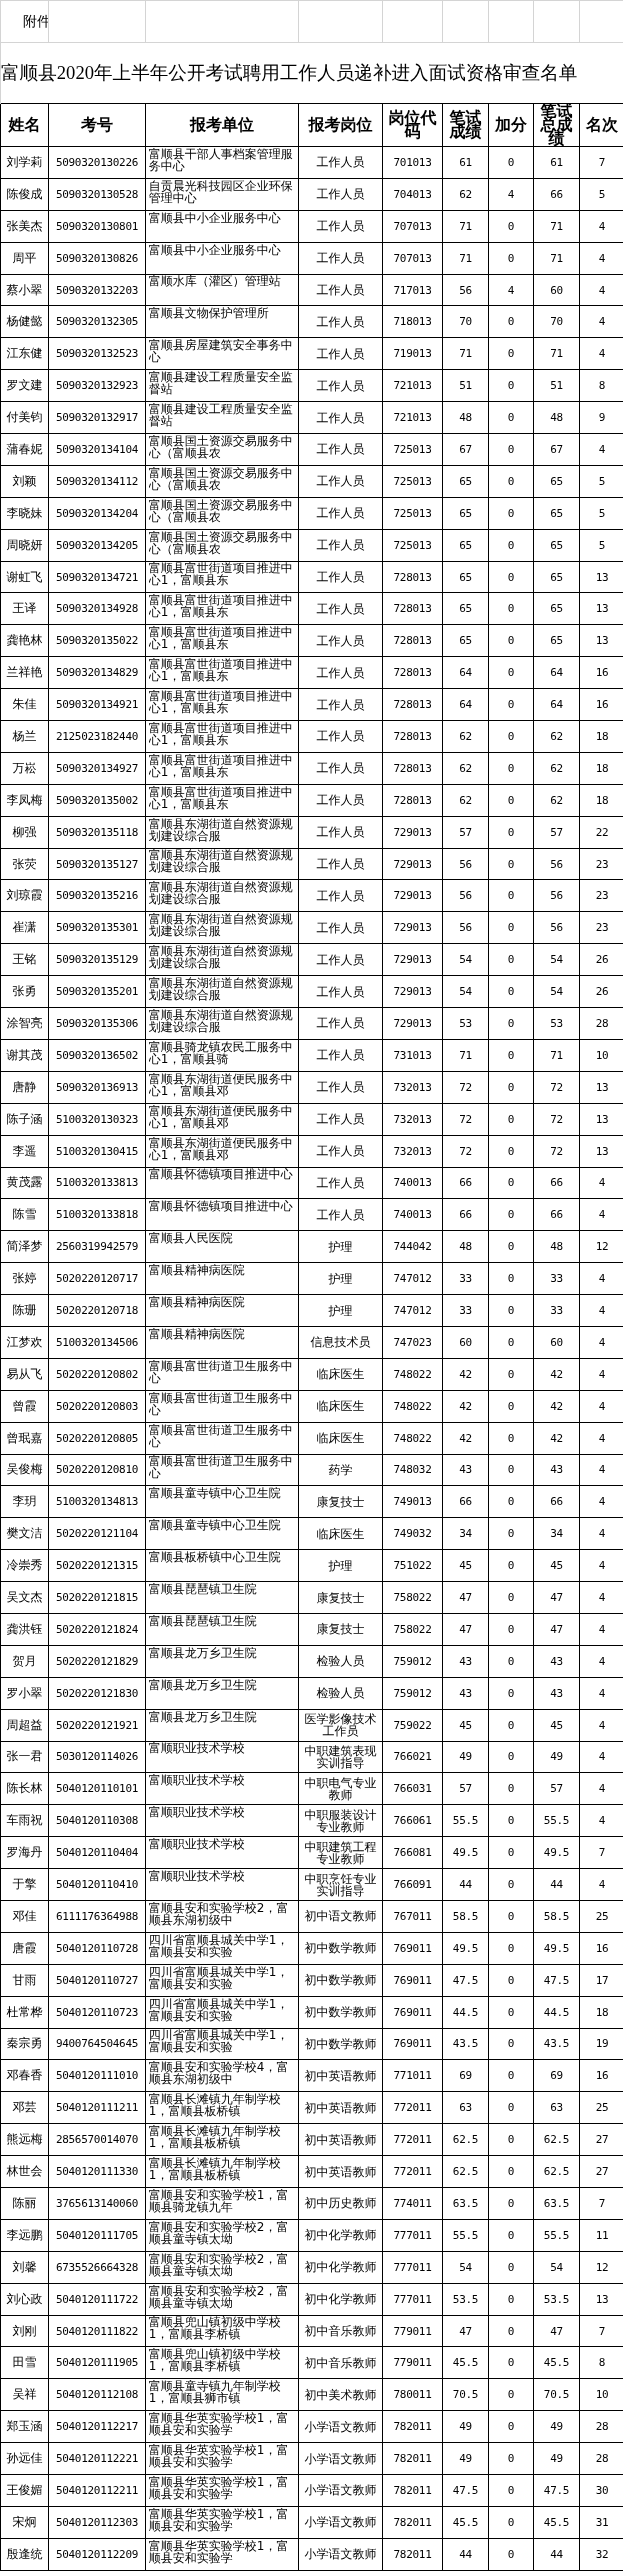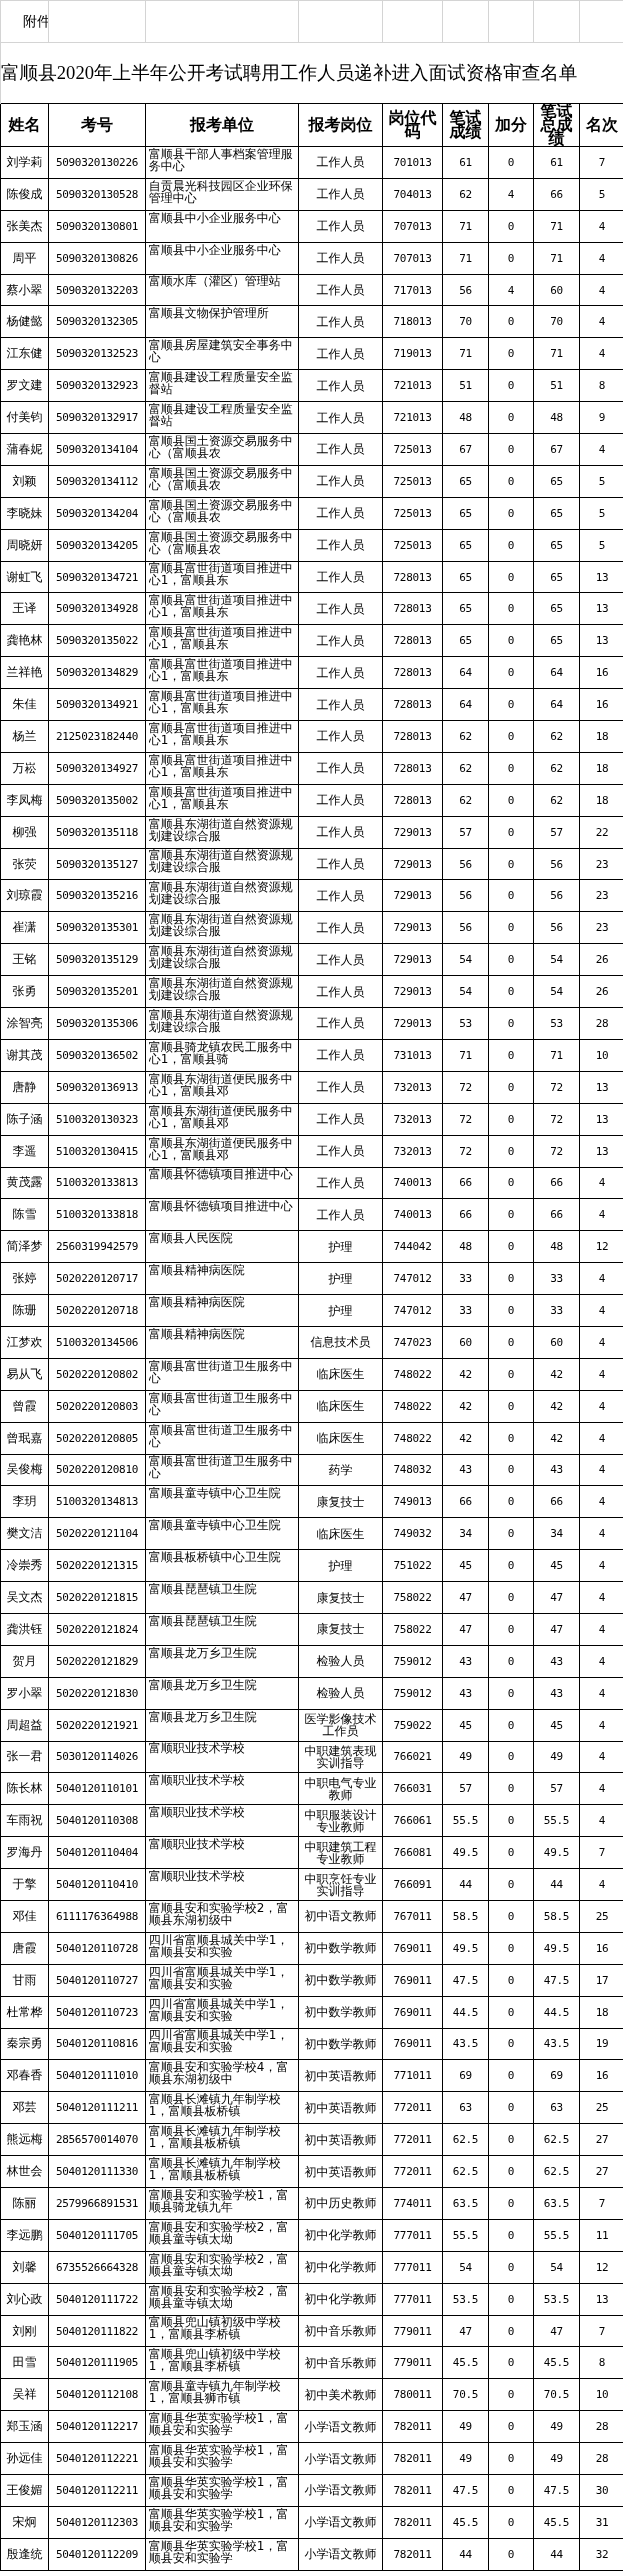--- a/index.html
+++ b/index.html
@@ -822,21 +822,21 @@
         </td>
         <td class="pos">初中数学教师</td>
         <td class="num">769011</td>
         <td class="num">44.5</td>
         <td class="num">0</td>
         <td class="num">44.5</td>
         <td class="num">18</td>
       </tr>
       <tr class="row">
         <td>秦宗勇</td>
-        <td class="num">5040120110816</td>
+        <td class="num">9400764504645</td>
         <td class="unit">
           <span class="clip">四川省富顺县城关中学1，富顺县安和实验</span>
         </td>
         <td class="pos">初中数学教师</td>
         <td class="num">769011</td>
         <td class="num">43.5</td>
         <td class="num">0</td>
         <td class="num">43.5</td>
         <td class="num">19</td>
       </tr>
@@ -887,21 +887,21 @@
         </td>
         <td class="pos">初中英语教师</td>
         <td class="num">772011</td>
         <td class="num">62.5</td>
         <td class="num">0</td>
         <td class="num">62.5</td>
         <td class="num">27</td>
       </tr>
       <tr class="row">
         <td>陈丽</td>
-        <td class="num">2579966891531</td>
+        <td class="num">3765613140060</td>
         <td class="unit">
           <span class="clip">富顺县安和实验学校1，富顺县骑龙镇九年</span>
         </td>
         <td class="pos">初中历史教师</td>
         <td class="num">774011</td>
         <td class="num">63.5</td>
         <td class="num">0</td>
         <td class="num">63.5</td>
         <td class="num">7</td>
       </tr>

